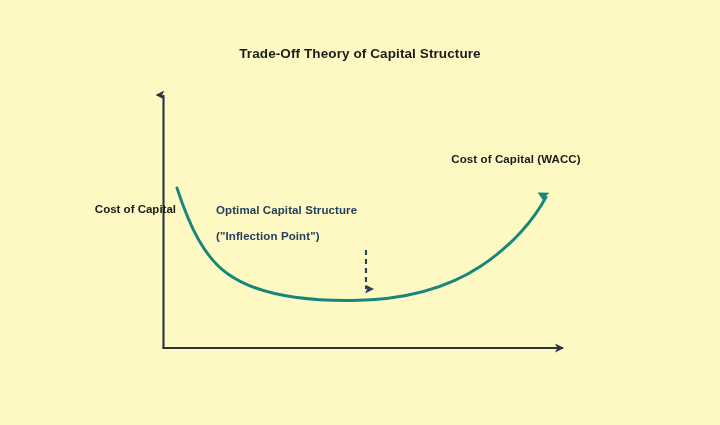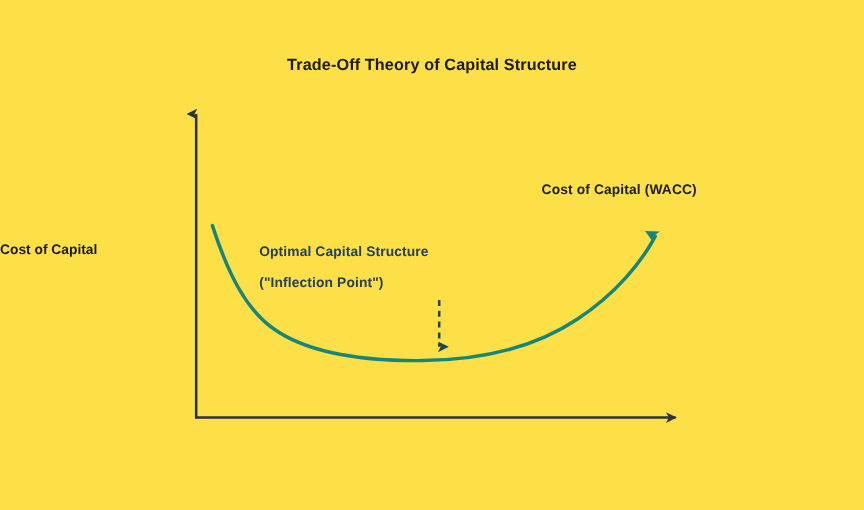--- a/index.html
+++ b/index.html
@@ -14,21 +14,21 @@
     overflow: hidden;
     font-family: "Liberation Sans", sans-serif;
     -webkit-font-smoothing: antialiased;
   }
   #figure {
     position: absolute;
     left: 0;
     top: 0;
     width: 720px;
     height: 425px;
-    background: #fde047;
+    background: #fef9c3;
   }
   .svg-layer {
     position: absolute;
     left: 0;
     top: 0;
     width: 720px;
     height: 425px;
   }
   .txt {
     position: absolute;
@@ -44,21 +44,21 @@
     text-align: center;
     font-size: 13.5px;
     font-weight: bold;
     color: #1b1b1b;
     letter-spacing: 0.1px;
   }
   #y-axis-label {
     left: 0;
     width: 176px;
     top: 199px;
-    text-align: left;
+    text-align: right;
     font-size: 11.5px;
     font-weight: bold;
     color: #1b1b1b;
     line-height: 20px;
   }
   #x-axis-label {
     left: 207px;
     width: 320px;
     top: 368px;
     text-align: center;

